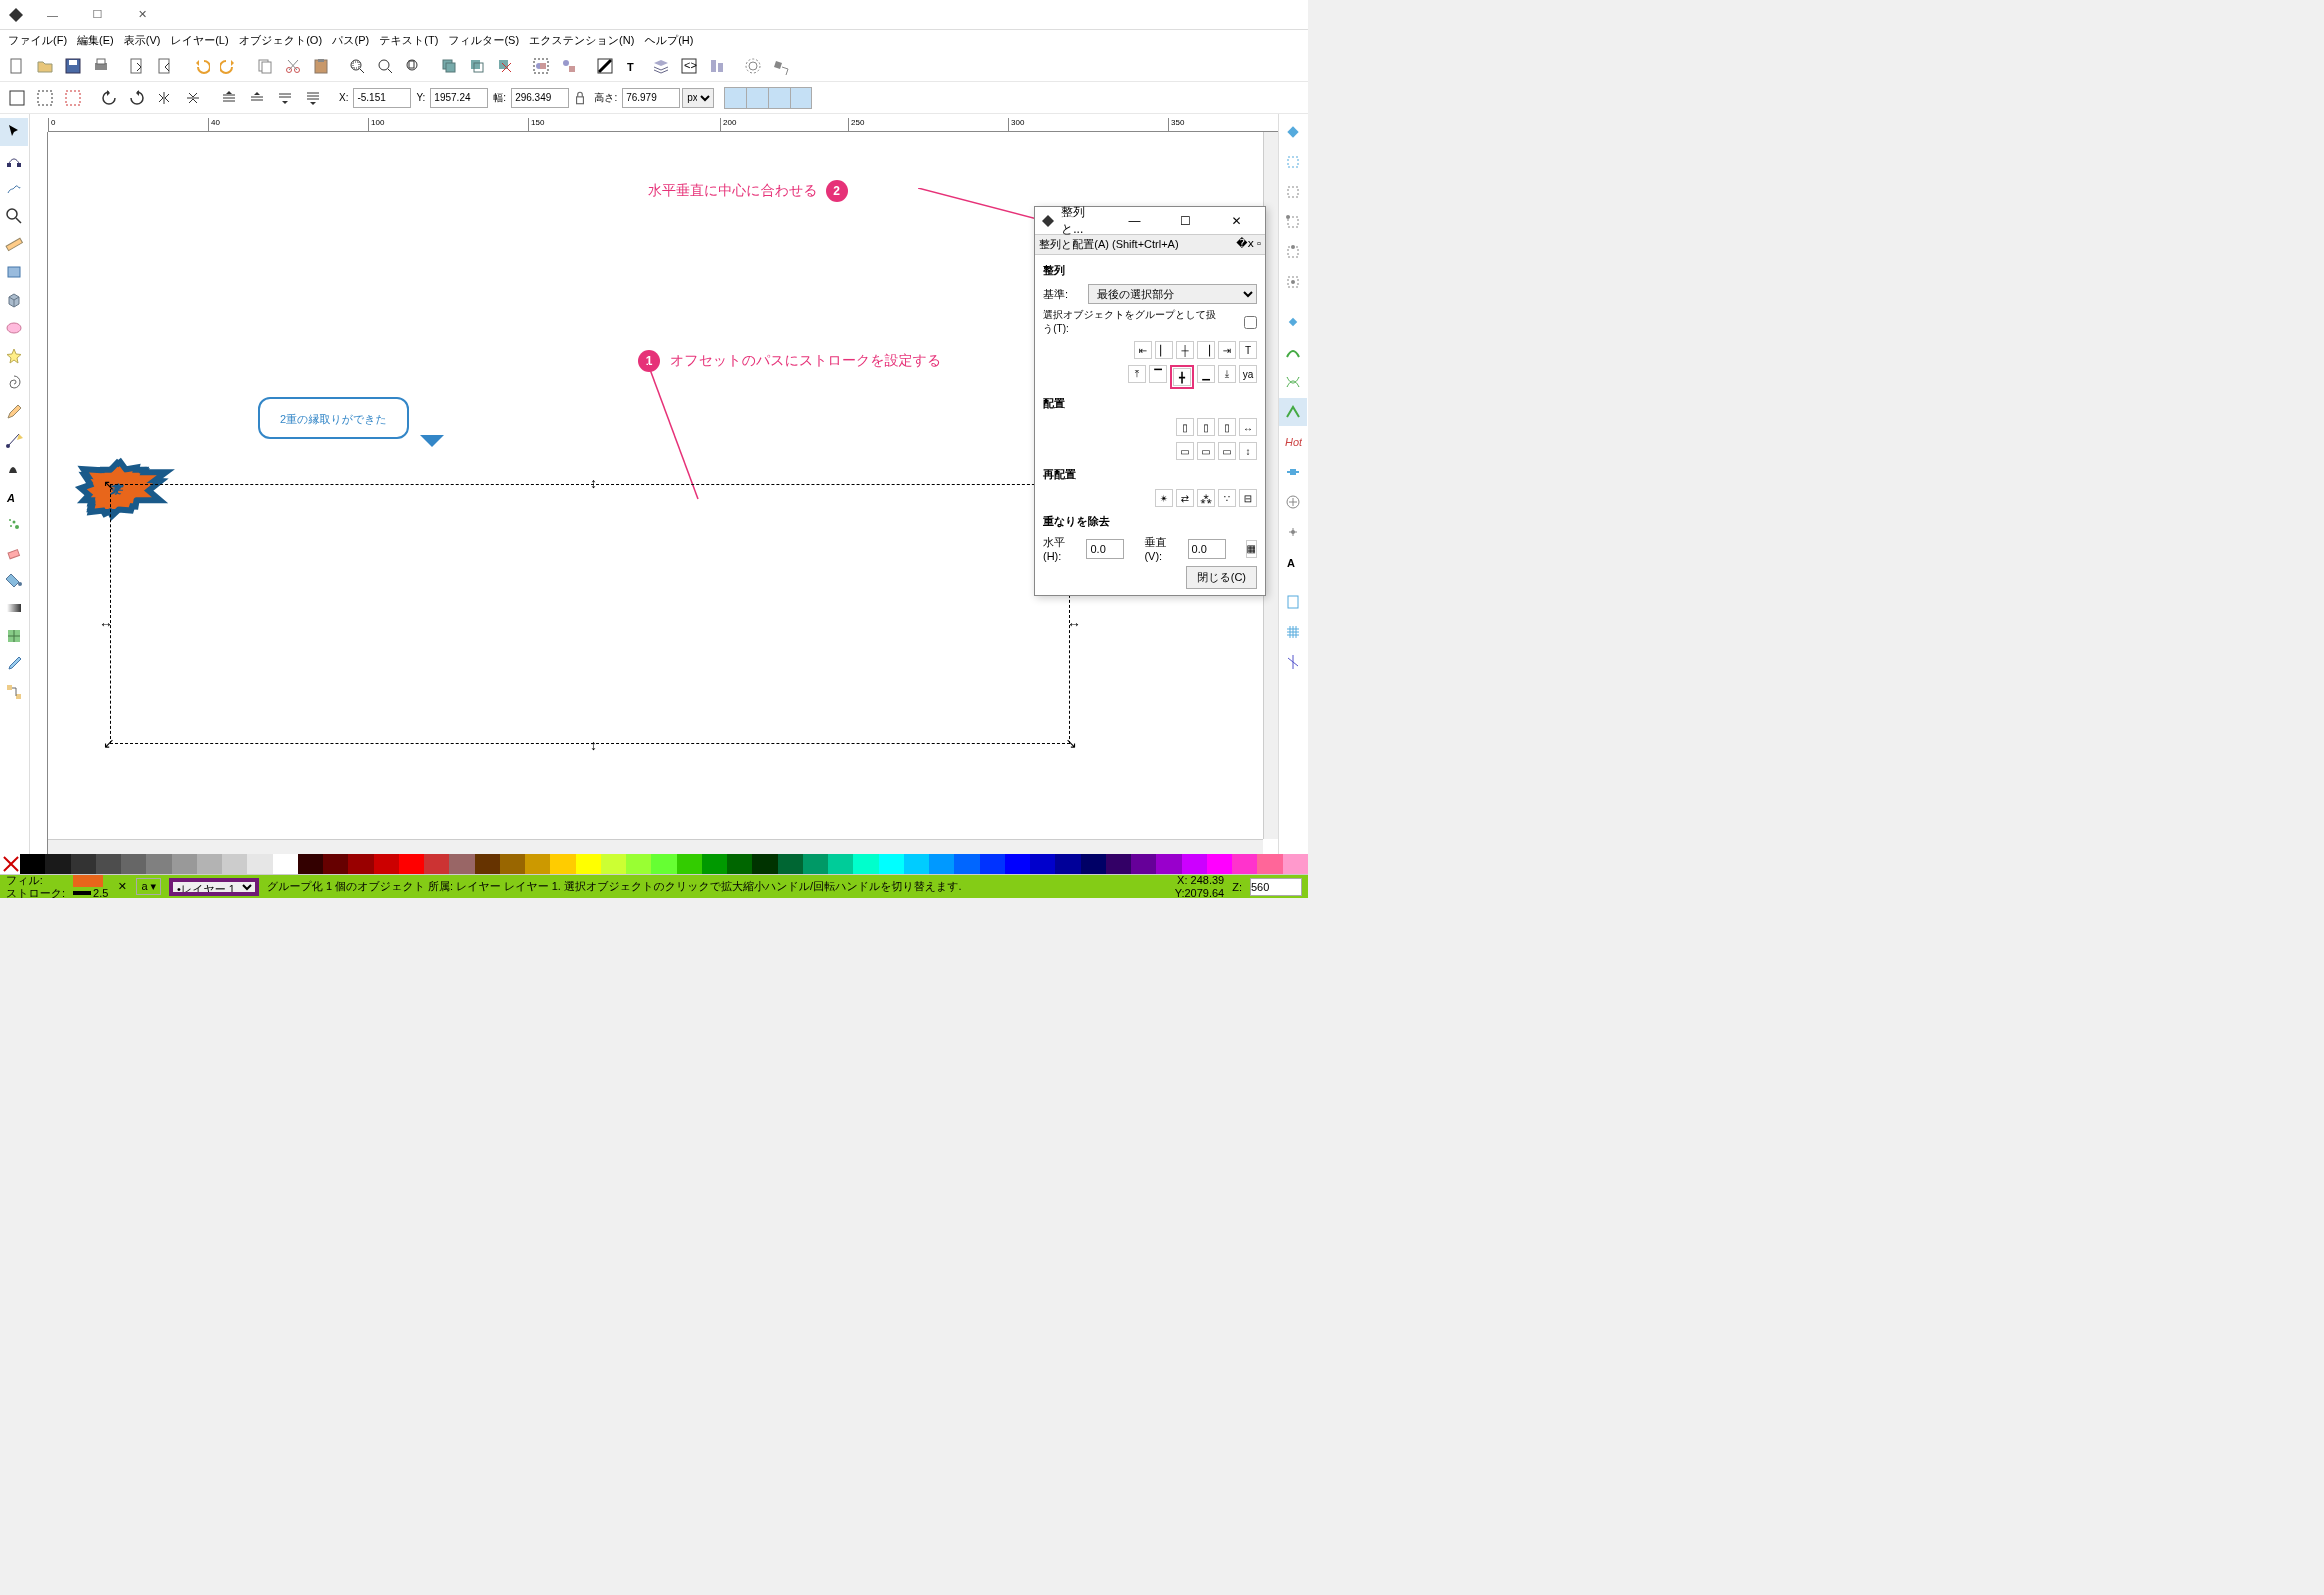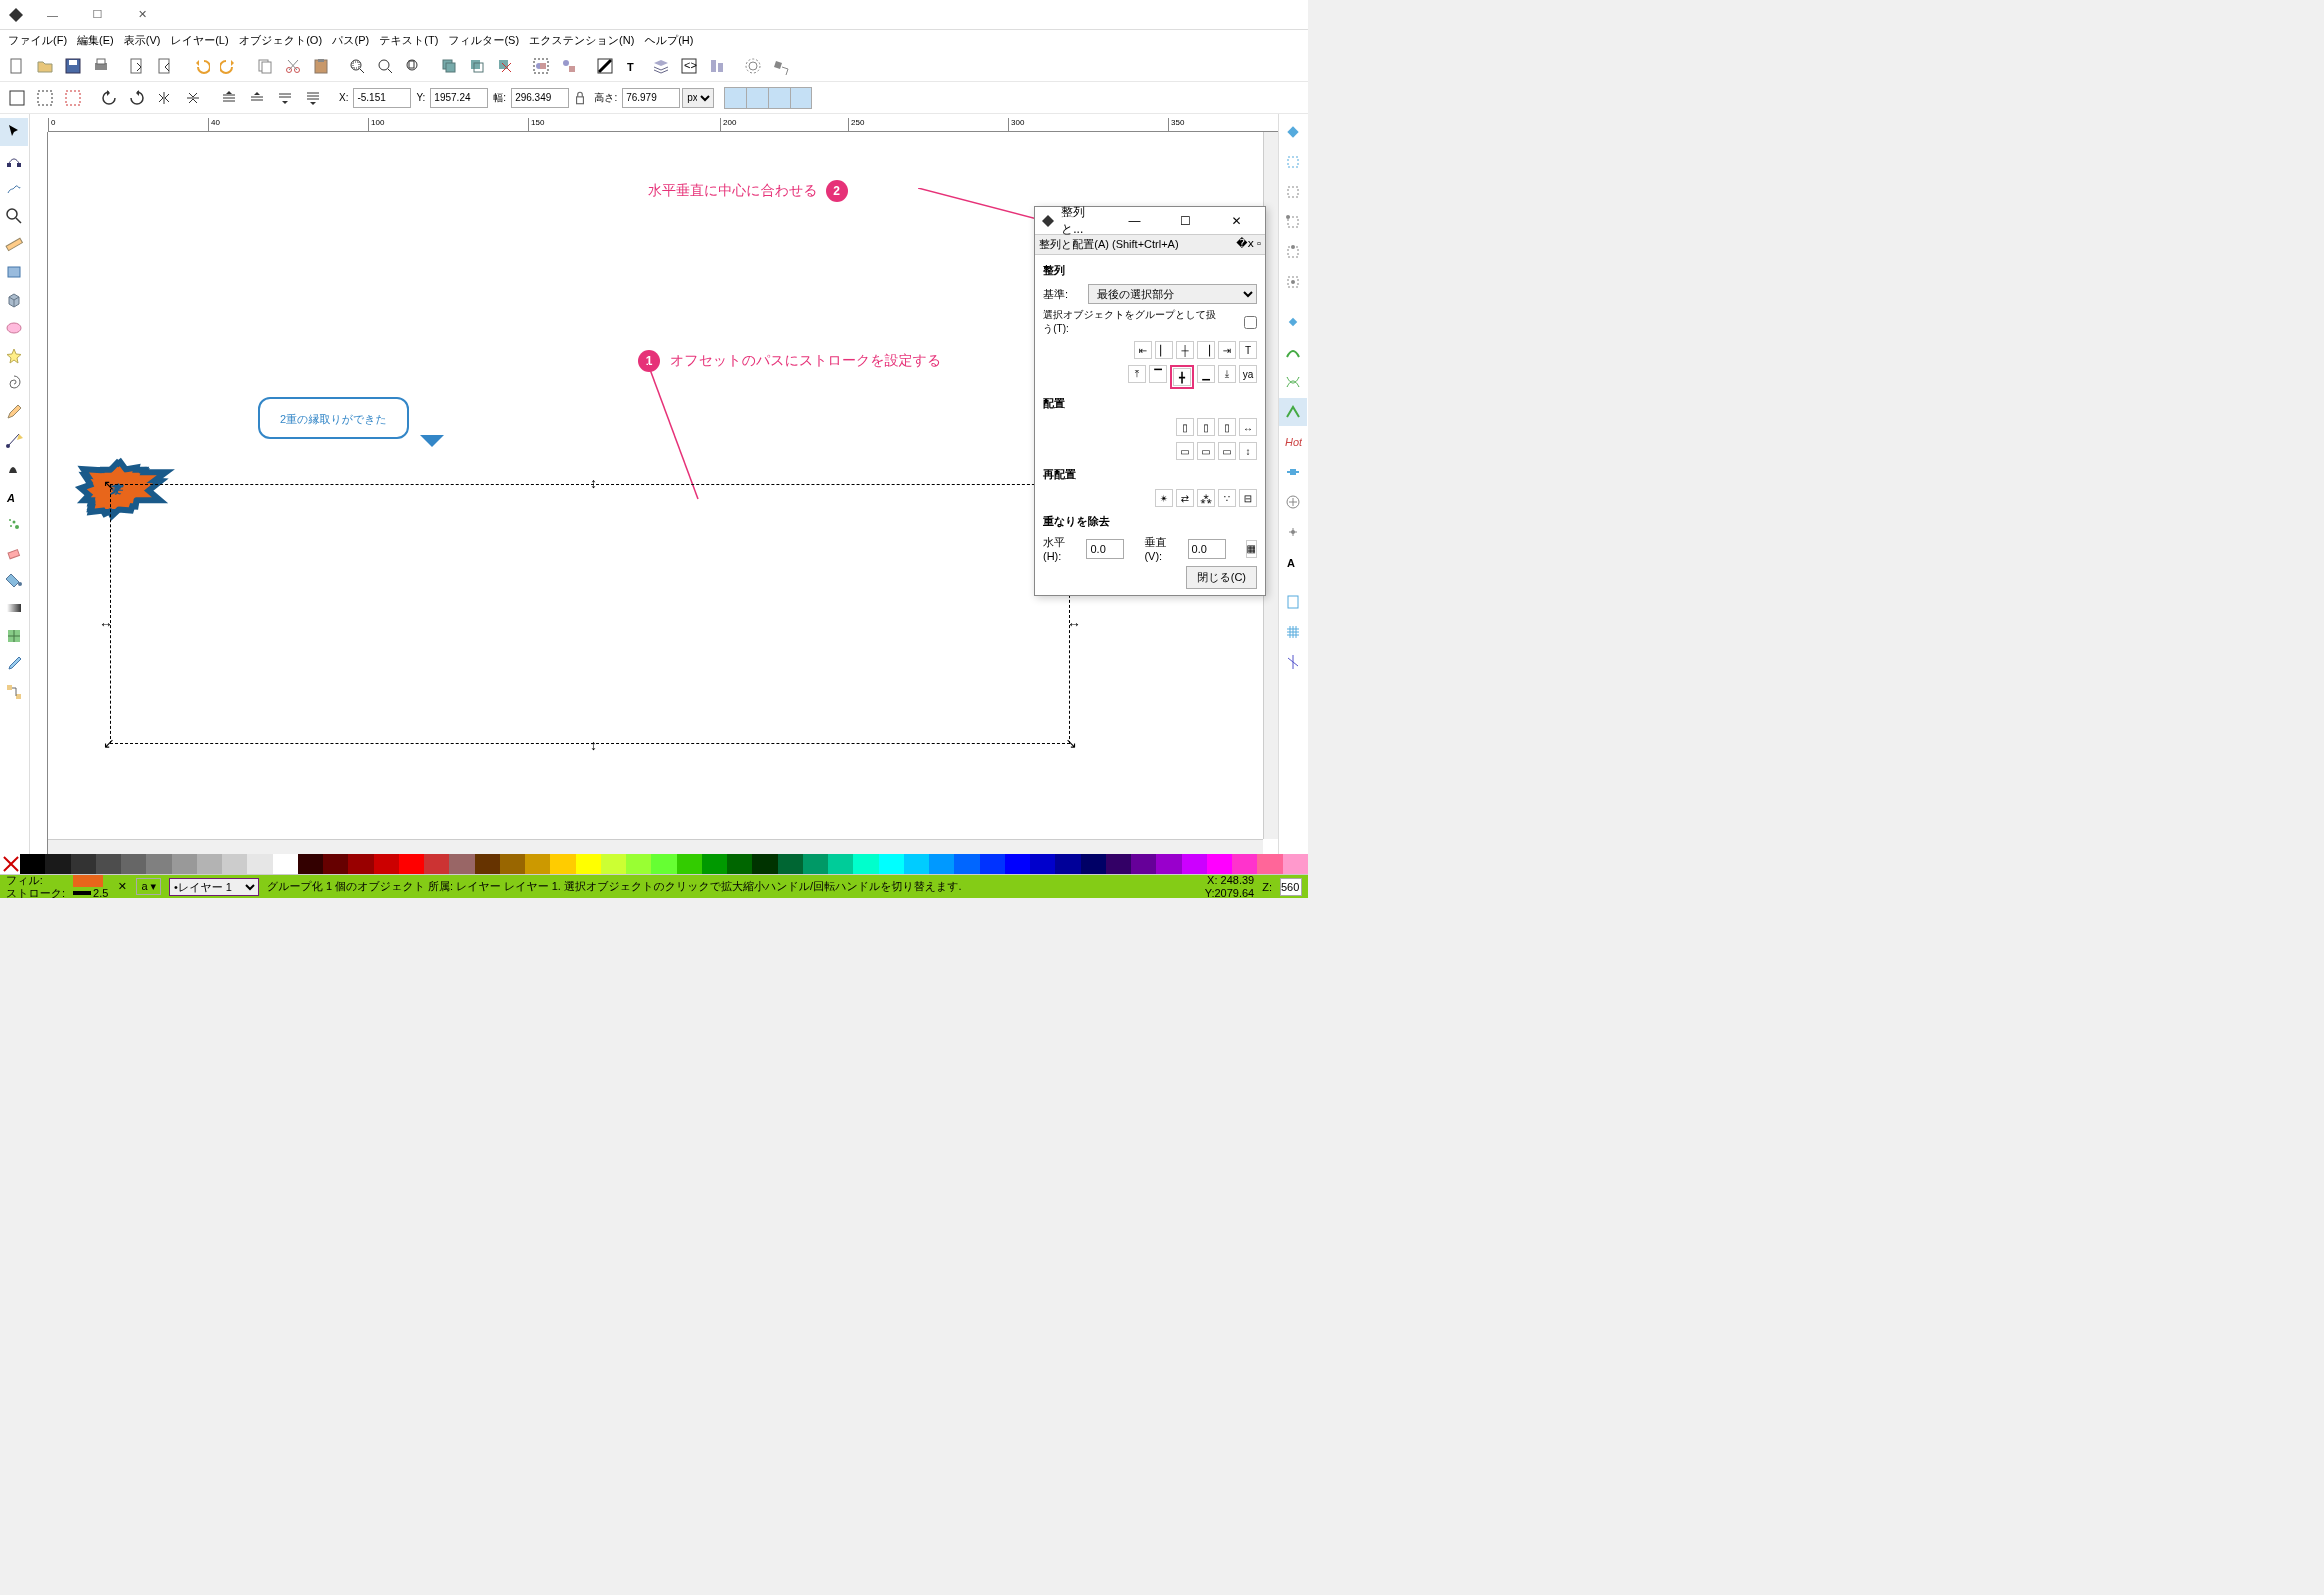--- a/index.html
+++ b/index.html
@@ -792,19 +792,19 @@
   </div>
   <div>
     <div class="fillbox" id="fillswatch" style="background: rgb(232, 102, 27);"></div>
     <div style="display:flex;align-items:center;gap:2px">
         <span class="fillbox" style="background:#000;height:4px;width:18px"></span>
         <span>2.5</span>
       </div>
   </div>
   <div style="width:12px;text-align:center">✕</div>
   <div style="border:1px solid #aaa;padding:1px 4px">a ▾</div>
-  <select style="border:1px solid #701a75;height:18px;width:90px"><option>•レイヤー 1</option></select>
+  <select style="border:4px solid #701a75;height:18px;width:90px"><option>•レイヤー 1</option></select>
   <span style="flex:1">グループ化 1 個のオブジェクト  所属: レイヤー レイヤー 1.  選択オブジェクトのクリックで拡大縮小ハンドル/回転ハンドルを切り替えます.</span>
   <span class="coord"><span>X:</span> <span>248.39</span>
 <span>Y:</span><span>2079.64</span></span>
   <span>Z:</span>
-  <input style="width: 22px; border: 1px solid rgb(170, 170, 170); height: 18px;" value="560">
+  <input style="width: 52px; border: 1px solid rgb(170, 170, 170); height: 18px;" value="560">
 </div>
 
 </body></html>

